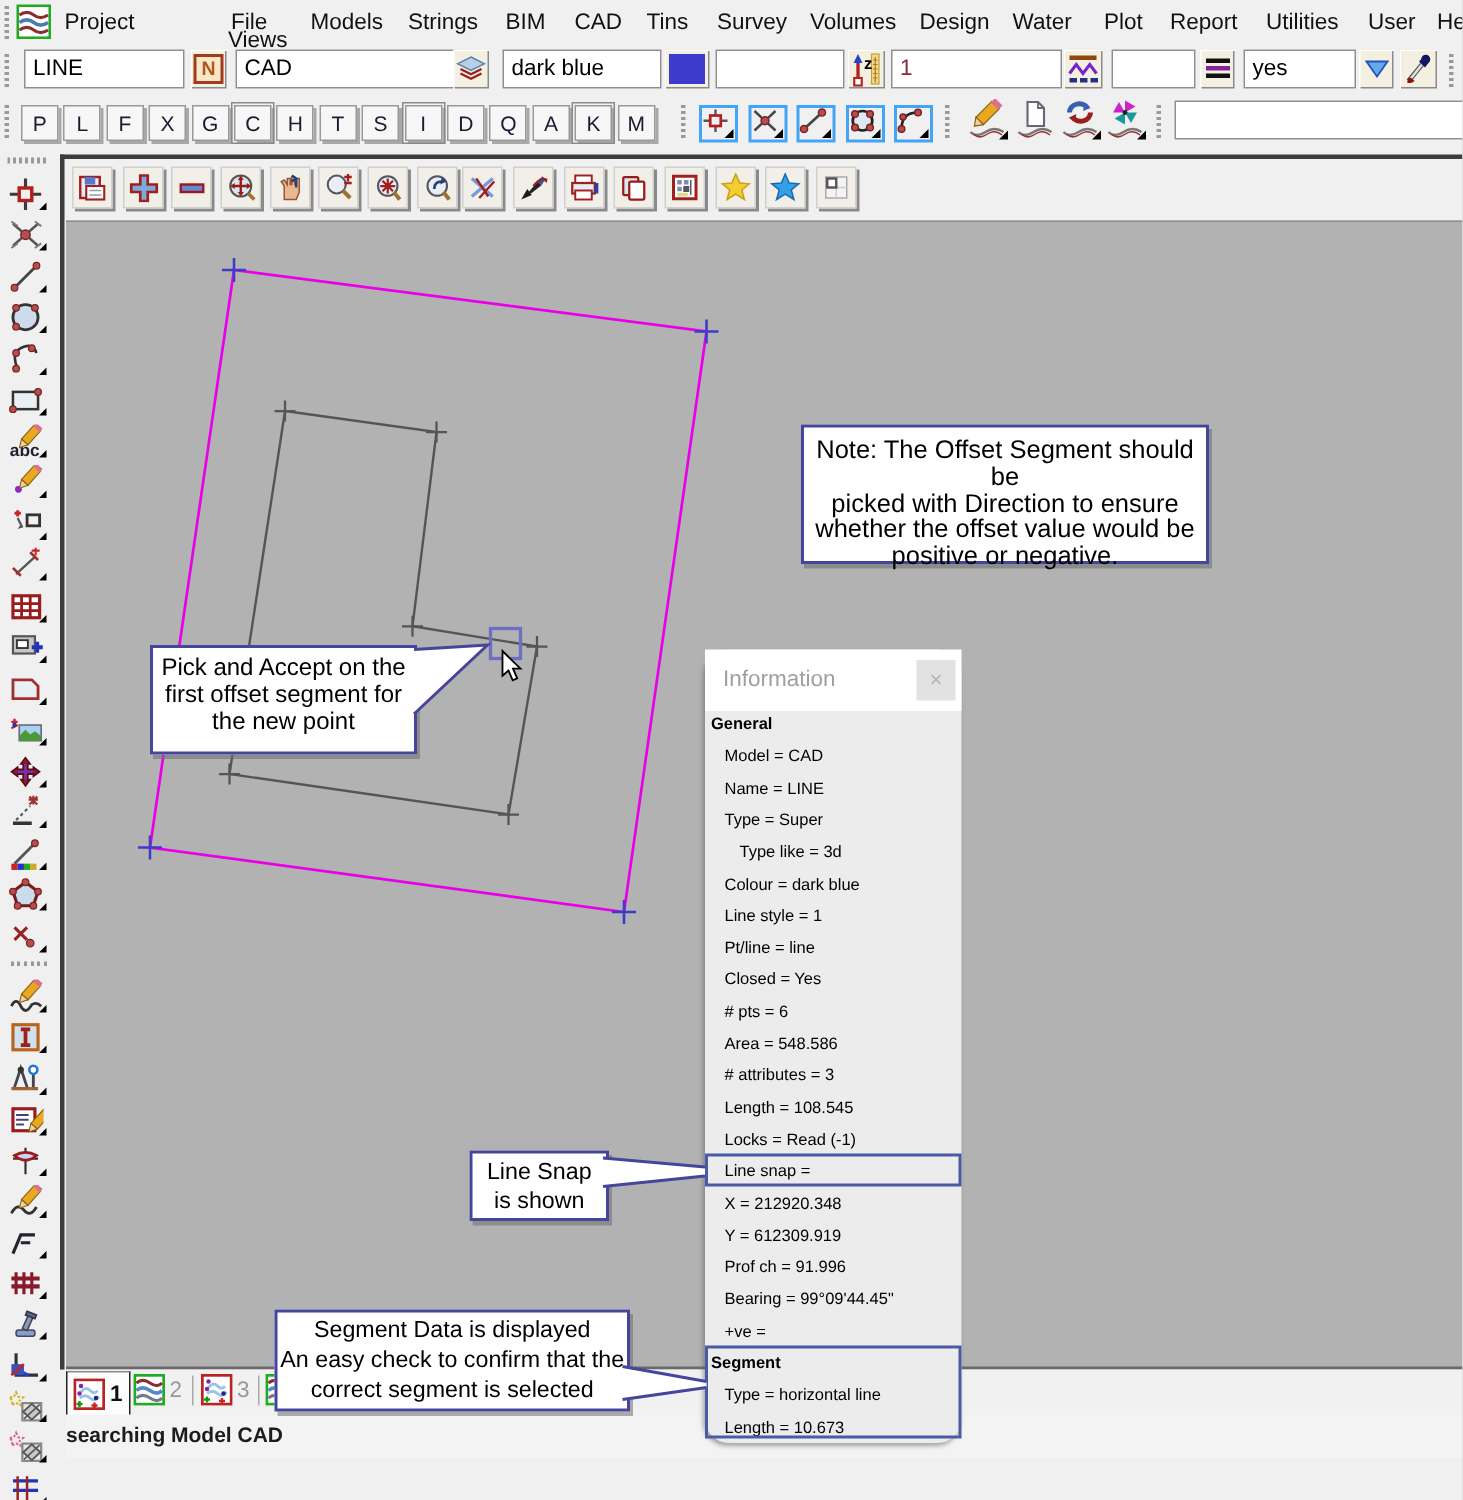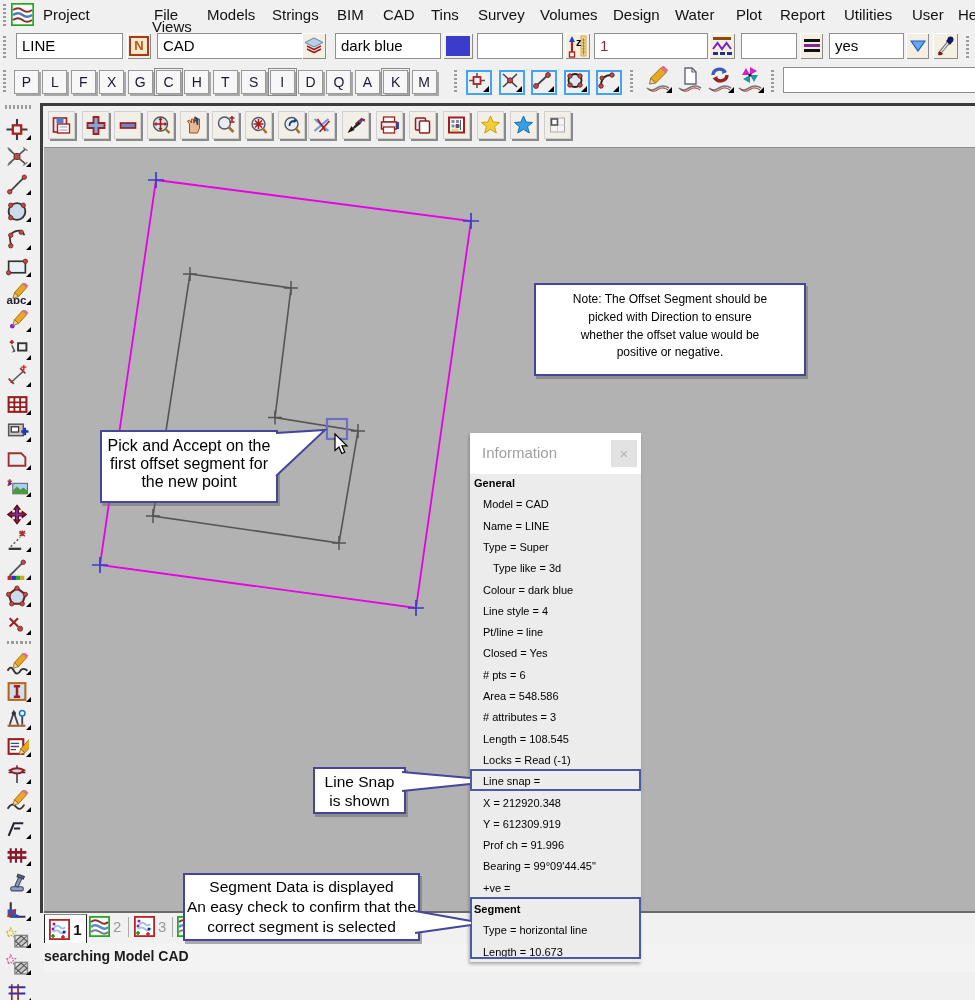--- a/index.html
+++ b/index.html
@@ -17,21 +17,21 @@
 .flaticon{position:absolute;top:66px;width:26px;height:28px;}
 
 .tbtn{position:absolute;top:111px;width:27px;height:28px;background:#f1efe7;border:1px solid #d0d0d0;box-shadow:2px 2px 0 #8a8a8a;box-sizing:border-box;display:flex;align-items:center;justify-content:center;}
 
 .ltb{position:absolute;left:5px;width:26px;height:26px;}
 
 #canvas{position:absolute;left:44px;top:147px;width:931px;height:765px;background:#b2b2b2;border-top:1px solid #8f8f8f;}
 
 .callout{position:absolute;background:#fff;border:2px solid #45459b;box-shadow:2px 3px 0 rgba(110,110,110,0.55);text-align:center;color:#000;z-index:5;}
 
-#info{position:absolute;left:470px;top:433px;width:171px;height:529px;background:#ececec;z-index:4;box-shadow:-1px 2px 3px rgba(90,90,90,0.5);}
+#info{position:absolute;left:470px;top:433px;width:171px;height:529px;background:#ececec;z-index:4;box-shadow:-1px 2px 3px rgba(90,90,90,0.5);border-radius:16px;}
 #infotitle{position:absolute;left:0;top:0;width:171px;height:41px;background:#fff;}
 #infotitle span{position:absolute;left:12px;top:11px;font-size:15px;color:#9f9f9f;}
 #infoclose{position:absolute;right:4px;top:7px;width:26px;height:27px;background:#e2e2e2;color:#b4b4b4;font-size:15px;text-align:center;line-height:27px;}
 .irow{position:absolute;left:0;width:171px;height:21.3px;font-size:11px;color:#000;white-space:nowrap;}
 .ibox{position:absolute;left:0;width:171px;border:2.5px solid #4a5aa5;box-sizing:border-box;z-index:2;}
 
 #tabbar{position:absolute;left:44px;top:913px;width:931px;height:30px;background:#f1f1f1;}
 #status{position:absolute;left:44px;top:943px;width:931px;height:29px;background:#f3f3f3;font-size:14px;font-weight:bold;color:#1c1c1c;line-height:26px;}
 #bottombar{position:absolute;left:44px;top:972px;width:931px;height:28px;background:#f6f6f6;}
 .bbtn{position:absolute;top:2px;height:24px;background:#f1f1f1;border:1px solid #adadad;font-size:15px;color:#6b6b6b;line-height:24px;padding-left:8px;box-sizing:border-box;}
@@ -611,21 +611,21 @@
       <div class="abs" style="left:133px;top:3px;"><svg width="21" height="21" viewBox="0 0 21 21">
           <rect x="0.8" y="0.8" width="19.4" height="19.4" fill="#fff" stroke="#22aa22" stroke-width="2"></rect>
           <path d="M2 6 q4 -3.5 9 0 t8 0" fill="none" stroke="#883030" stroke-width="2"></path>
           <path d="M2 11 q4 -3.5 9 0 t8 0" fill="none" stroke="#5588cc" stroke-width="2.4"></path>
           <path d="M2 16 q4 -3.5 9 0 t8 0" fill="none" stroke="#778" stroke-width="2"></path>
         </svg></div>
     </div>
   <div id="status">
       <span style="margin-left:0px;position:absolute;left:0px;">searching Model CAD</span>
     </div>
-  <div class="callout" style="left:534px;top:283px;width:268px;height:83px;font-size:12px;line-height:17.8px;padding-top:6px;">Note: The Offset Segment should be<br>picked with Direction to ensure<br>whether the offset value would be<br>positive or negative.</div>
+  <div class="callout" style="left:534px;top:283px;width:268px;height:83px;font-size:17px;line-height:17.8px;padding-top:6px;">Note: The Offset Segment should be<br>picked with Direction to ensure<br>whether the offset value would be<br>positive or negative.</div>
     <div class="callout" style="left:100px;top:430px;width:174px;height:64px;font-size:16px;line-height:18px;padding-top:5px;">Pick and Accept on the<br>first offset segment for<br>the new point</div>
     <svg class="abs" style="left:272px;top:424px;z-index:6;" width="58" height="56" viewBox="0 0 58 56">
 <polygon points="4,9 53,6 4,52" fill="#fff" stroke="none"></polygon>
 <path d="M4,9 L53,6 L4,52" fill="none" stroke="#45459b" stroke-width="2"></path>
 </svg>
     <div class="callout" style="left:313px;top:767px;width:89px;height:40px;font-size:15.5px;line-height:19px;padding-top:3px;">Line Snap<br>is shown</div>
     <svg class="abs" style="left:400px;top:768px;z-index:6;" width="72" height="26" viewBox="0 0 72 26">
 <polygon points="2,4 70,10 70,16 2,23" fill="#fff" stroke="none"></polygon>
 <path d="M2,4 L70,10 M70,16 L2,23" fill="none" stroke="#45459b" stroke-width="2"></path>
 </svg>
@@ -638,21 +638,21 @@
       <div id="infotitle">
         <span>Information</span>
         <div id="infoclose">×</div>
       </div>
       <div class="irow" style="top:44.0px;padding-left:4px;font-weight:bold;">General</div>
       <div class="irow" style="top:65.3px;padding-left:13px;">Model = CAD</div>
       <div class="irow" style="top:86.6px;padding-left:13px;">Name = LINE</div>
       <div class="irow" style="top:107.9px;padding-left:13px;">Type = Super</div>
       <div class="irow" style="top:129.2px;padding-left:23px;">Type like = 3d</div>
       <div class="irow" style="top:150.5px;padding-left:13px;">Colour = dark blue</div>
-      <div class="irow" style="top:171.8px;padding-left:13px;">Line style = 4</div>
+      <div class="irow" style="top:171.8px;padding-left:13px;">Line style = 1</div>
       <div class="irow" style="top:193.1px;padding-left:13px;">Pt/line = line</div>
       <div class="irow" style="top:214.4px;padding-left:13px;">Closed = Yes</div>
       <div class="irow" style="top:235.7px;padding-left:13px;"># pts = 6</div>
       <div class="irow" style="top:257.0px;padding-left:13px;">Area = 548.586</div>
       <div class="irow" style="top:278.3px;padding-left:13px;"># attributes = 3</div>
       <div class="irow" style="top:299.6px;padding-left:13px;">Length = 108.545</div>
       <div class="irow" style="top:320.9px;padding-left:13px;">Locks = Read (-1)</div>
       <div class="irow" style="top:342.2px;padding-left:13px;">Line snap =</div>
       <div class="irow" style="top:363.5px;padding-left:13px;">X = 212920.348</div>
       <div class="irow" style="top:384.8px;padding-left:13px;">Y = 612309.919</div>

